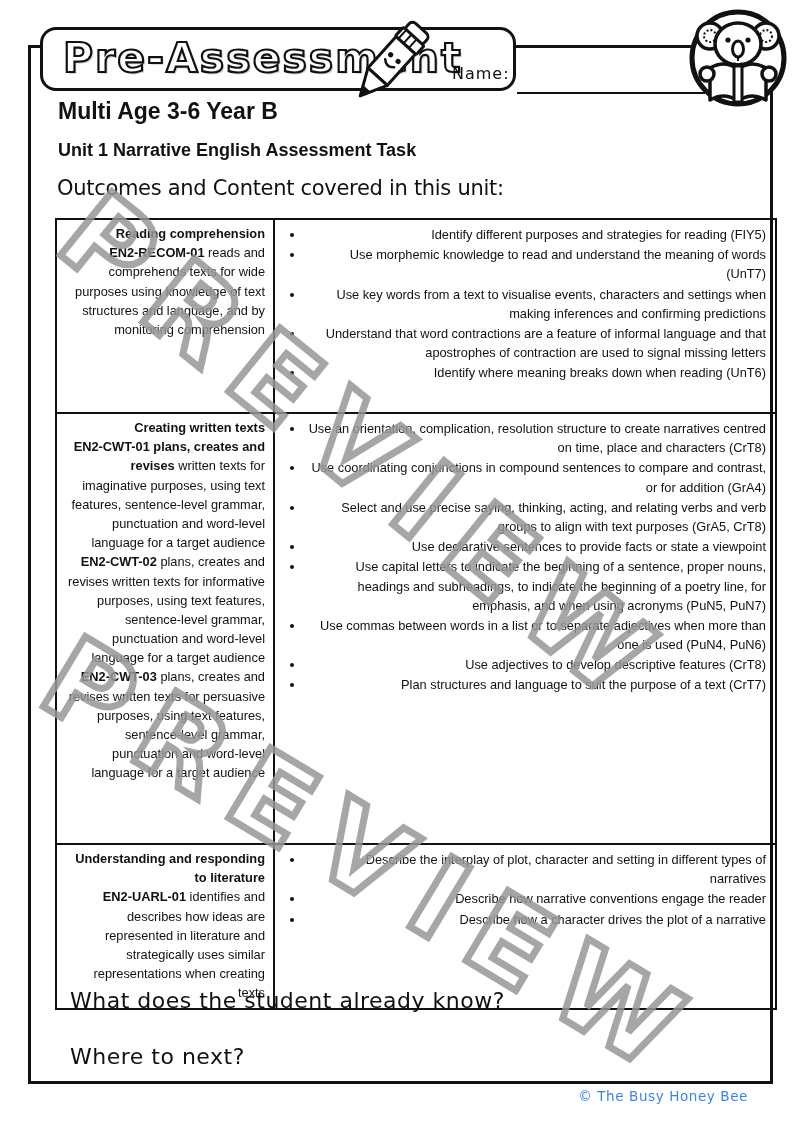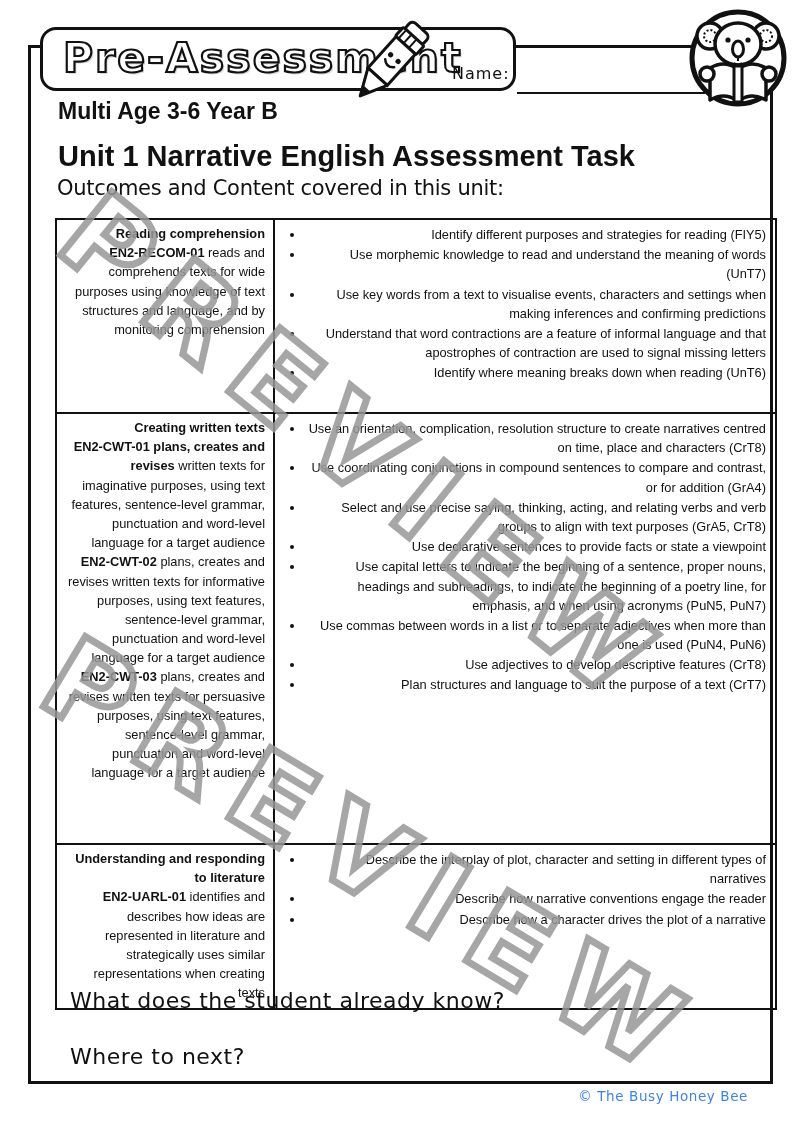--- a/index.html
+++ b/index.html
@@ -21,21 +21,21 @@
   
   .koala{position:absolute;left:688px;top:8px;z-index:3;}
 
   
   .name-row{position:absolute;left:452px;top:64px;z-index:3;font-family:"DejaVu Sans",sans-serif;
             font-size:16px;letter-spacing:1px;}
   .name-line{position:absolute;left:65px;top:28px;width:188px;border-bottom:2.5px solid #111;}
 
   
   .title1{position:absolute;left:58px;top:98px;font-size:23px;font-weight:bold;z-index:2;}
-  .title2{position:absolute;left:58px;top:140px;font-size:29px;font-weight:bold;z-index:2;}
+  .title2{position:absolute;left:58px;top:140px;font-size:18px;font-weight:bold;z-index:2;}
   .section-heading{position:absolute;left:57px;top:176px;font-family:"DejaVu Sans",sans-serif;
                    font-size:21px;font-weight:400;letter-spacing:-.3px;z-index:2;}
 
   
   table.outcomes{position:absolute;left:55px;top:218px;width:684px;z-index:2;
                  border-collapse:collapse;table-layout:fixed;text-align:right;}
   table.outcomes td{border:2.5px solid #111;vertical-align:top;padding:4px 8px;
                     font-size:12.8px;line-height:1.5;}
   td.cell-left{width:200px;}
   td.cell-right{width:484px;}

